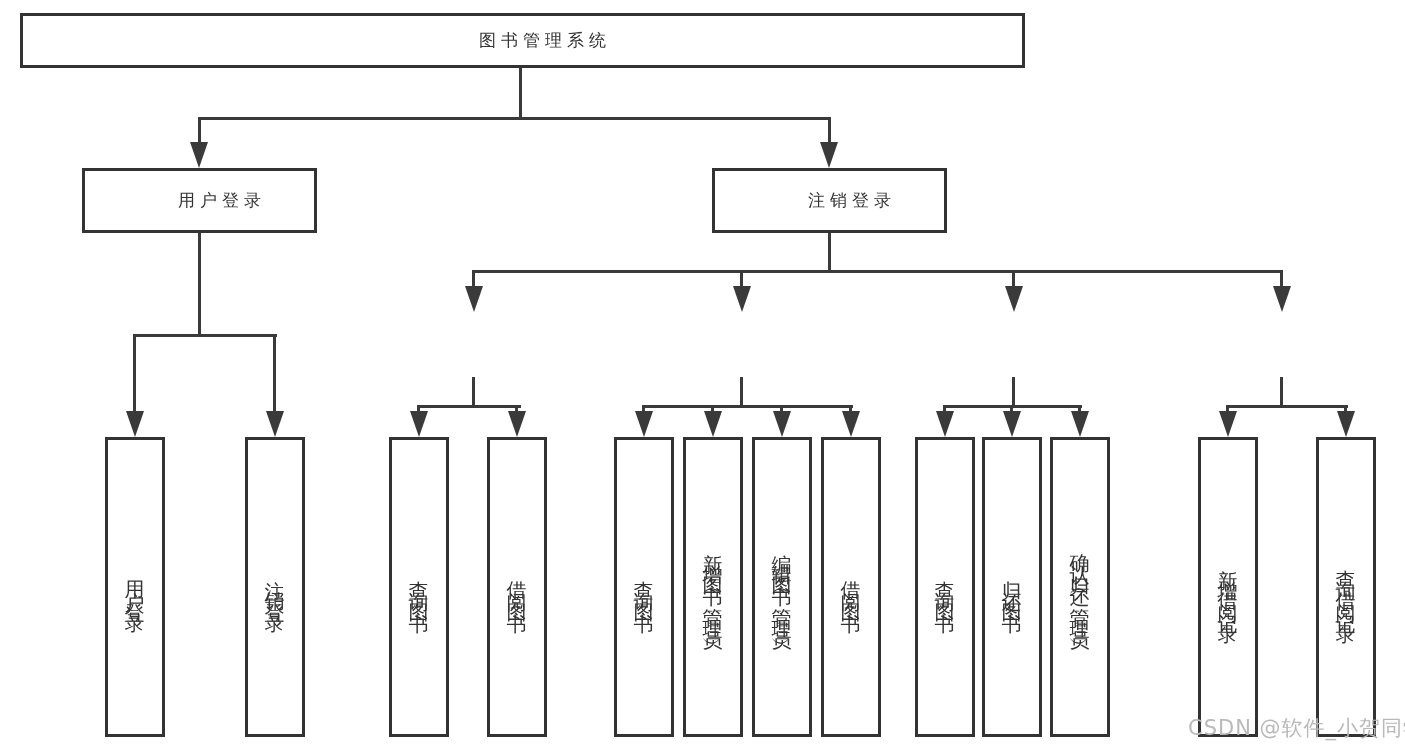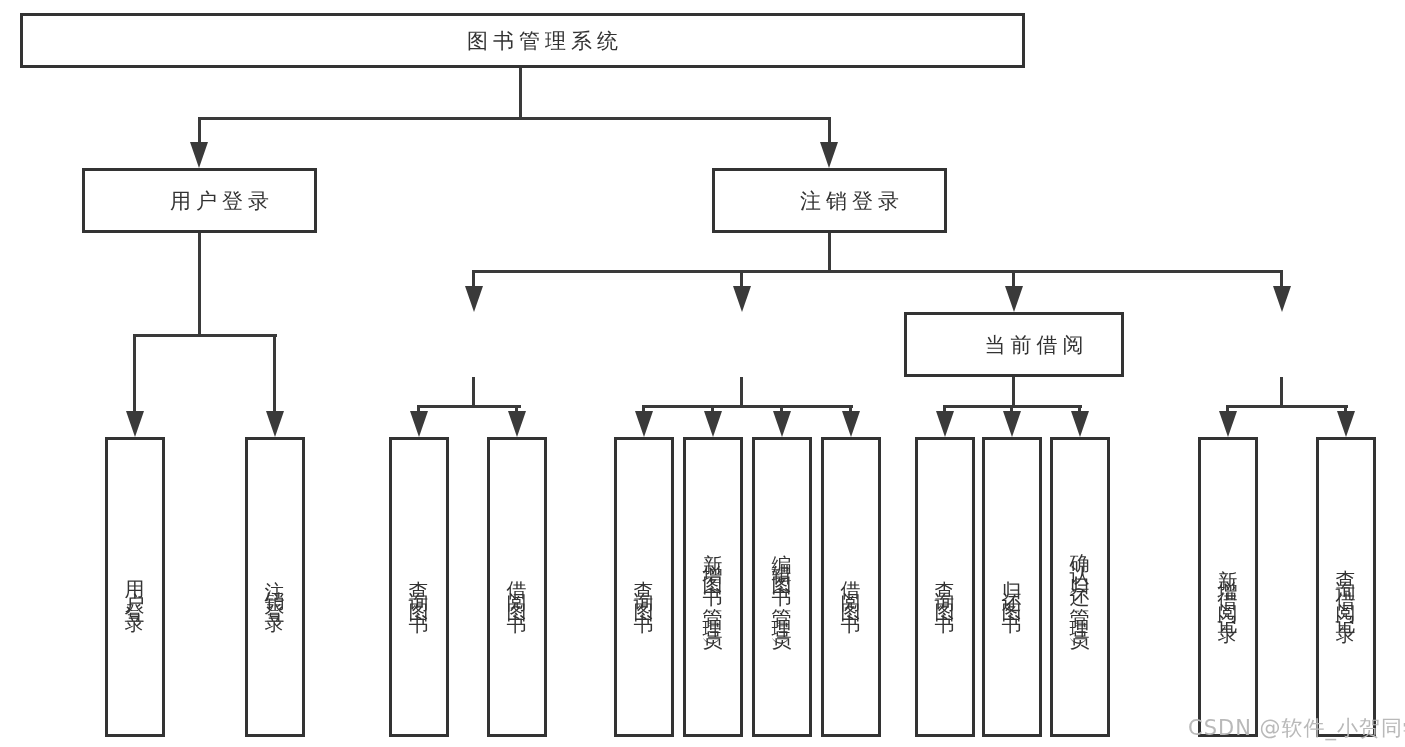--- a/index.html
+++ b/index.html
@@ -4,21 +4,21 @@
 <style>
   * { margin:0; padding:0; box-sizing:border-box; }
   html,body { background:#ffffff; }
   .canvas {
     position:relative; width:1405px; height:747px; background:#ffffff;
     font-family:"DejaVu Sans","Liberation Sans",sans-serif; overflow:hidden;
   }
   .box {
     position:absolute; border:3px solid #333333; background:#ffffff;
     display:flex; align-items:center; justify-content:center;
-    font-size:21px; letter-spacing:5px; color:#333333; white-space:nowrap;padding-left:45px;
+    font-size:17px; letter-spacing:5px; color:#333333; white-space:nowrap;padding-left:45px;
   }
   .tbox {
     position:absolute; border:3px solid #333333; background:#ffffff;
     width:60px; height:300px; top:437px;
     display:flex; align-items:center; justify-content:center; color:#333333;
   }
   .vtext {
     writing-mode:vertical-lr; text-orientation:mixed;
     font-size:20px; letter-spacing:11px; line-height:1; white-space:nowrap;
   }
@@ -37,21 +37,20 @@
 </head>
 <body>
 
 <div class="canvas">
 
   <div class="box" style="left:20px; top:13px; width:1005px; height:55px;">图书管理系统</div>
 
   <div class="box" style="left:82px; top:168px; width:235px; height:65px;">用户登录</div>
   <div class="box" style="left:712px; top:168px; width:235px; height:65px;">注销登录</div>
 
-  <div class="box" style="left:904px; top:312px; width:220px; height:65px;">当前借阅</div>
 
   <div class="tbox" style="left:105px;">
     <span class="vtext">用户登录</span>
     </div>
   <div class="tbox" style="left:245px;">
     <span class="vtext">注销登录</span>
     </div>
 
   <div class="tbox" style="left:389px;">
     <span class="vtext">查询图书</span>

